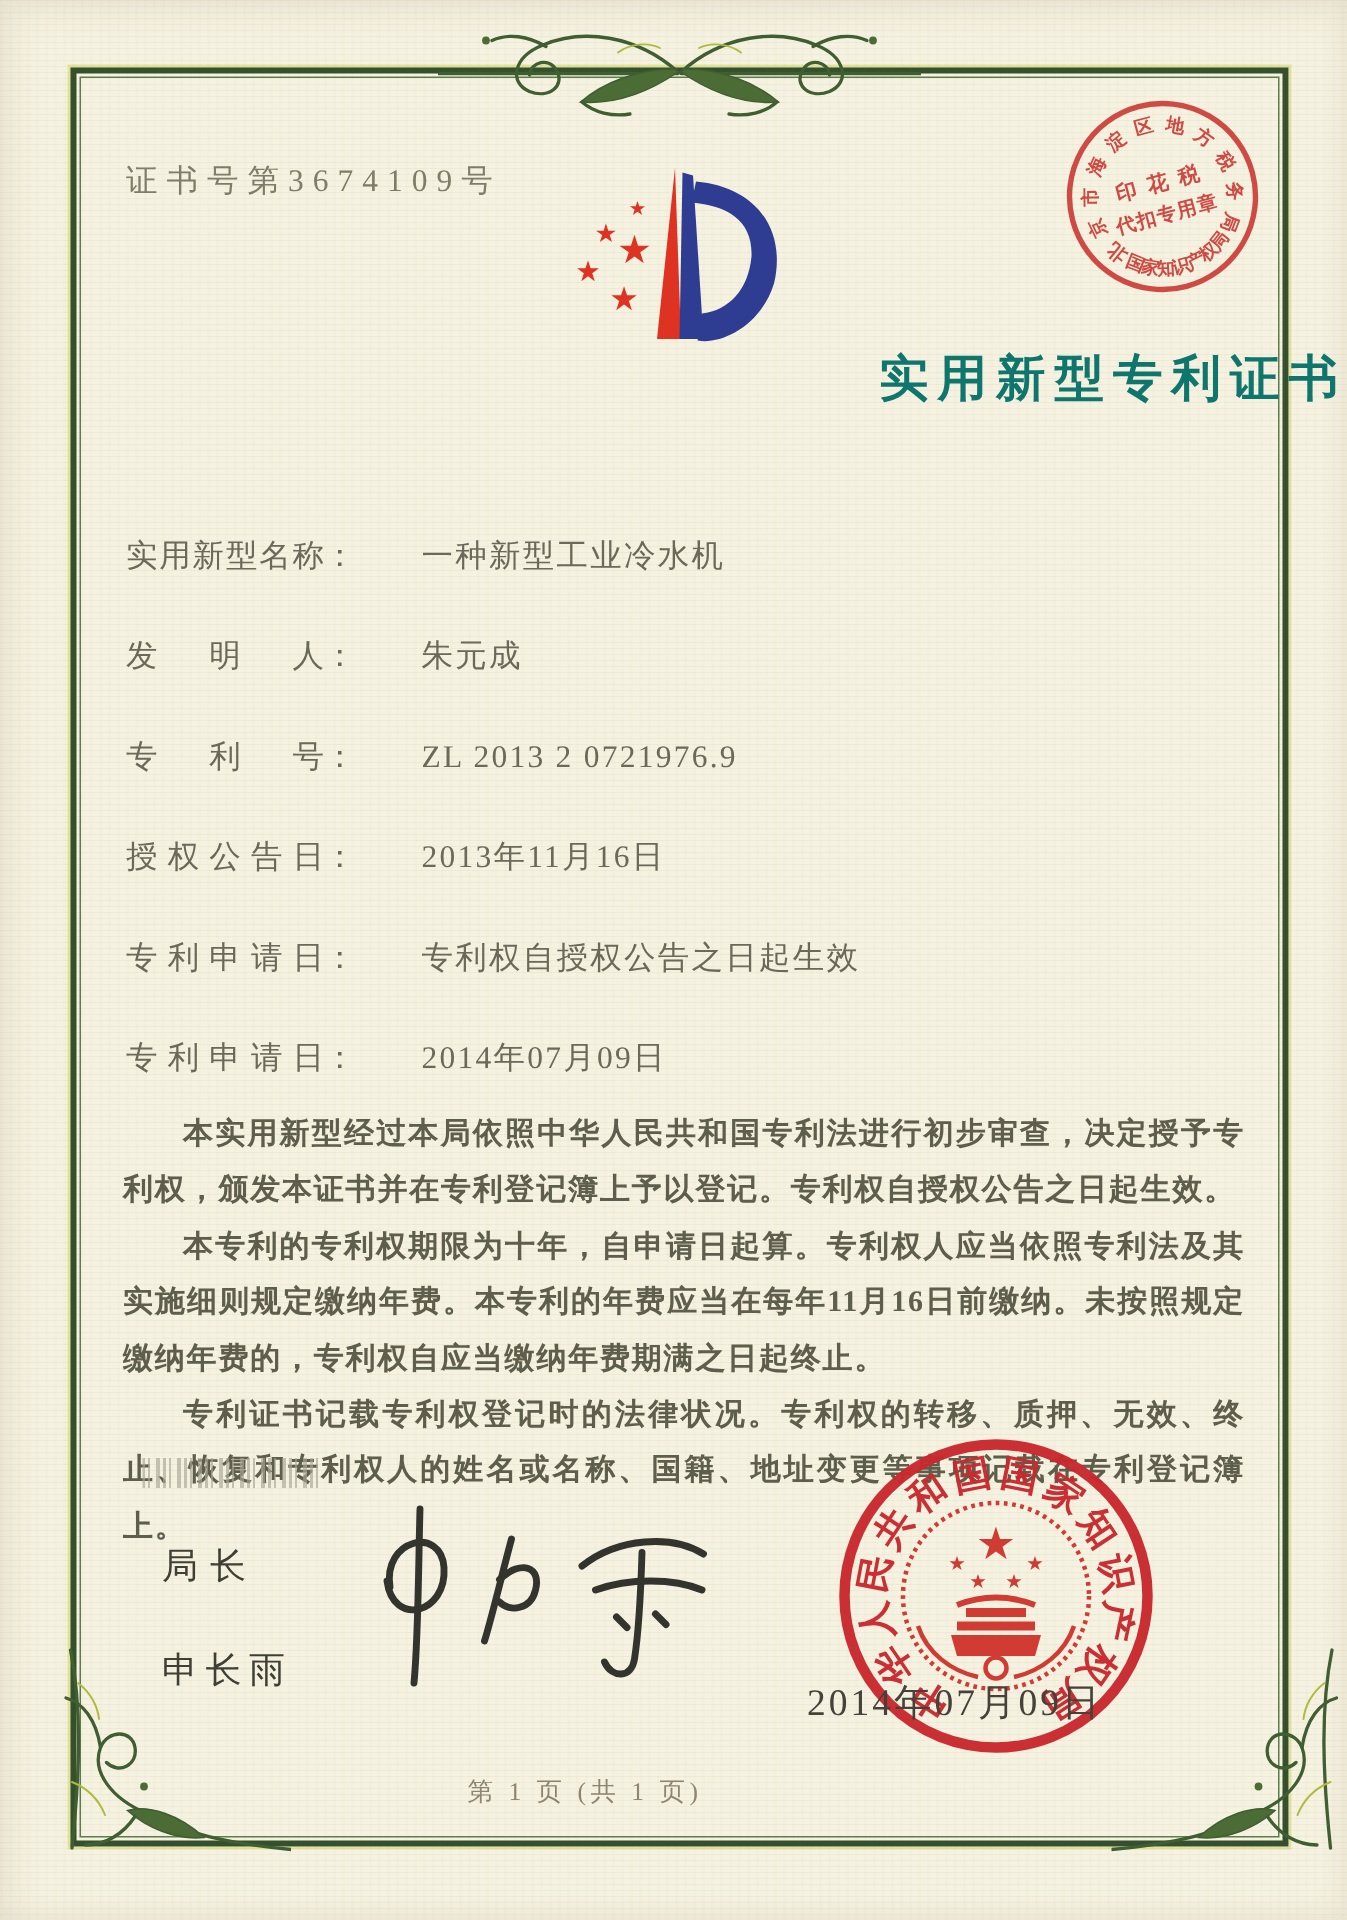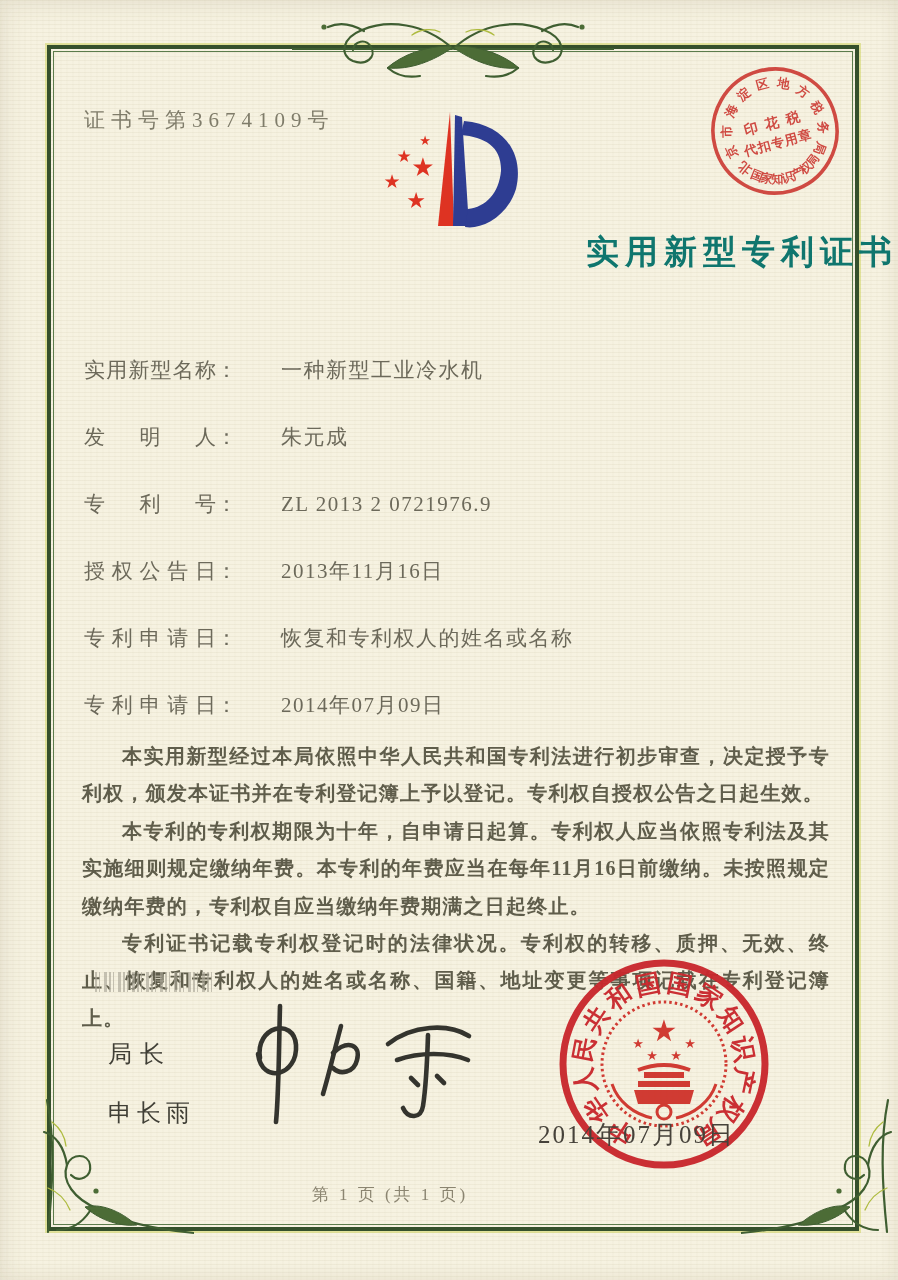--- a/index.html
+++ b/index.html
@@ -50,21 +50,21 @@
     font-weight:bold;
   }
   .body-text p{margin:0;text-indent:2em;}
   .barcode{
     position:absolute;left:95px;top:972px;width:118px;height:20px;z-index:4;opacity:.65;
     background:repeating-linear-gradient(90deg,
       #aaa697 0 2px, transparent 2px 4px,
       #aaa697 4px 5px, transparent 5px 9px,
       #aaa697 9px 12px, transparent 12px 14px);
   }
-  .director-title{position:absolute;left:108px;top:1028px;z-index:4;font-size:24px;letter-spacing:8px;color:#403f36;margin-top:10px;}
+  .director-title{position:absolute;left:108px;top:1028px;z-index:4;font-size:24px;letter-spacing:8px;color:#403f36;}
   .director-name{position:absolute;left:108px;top:1080px;z-index:4;font-size:24px;letter-spacing:5px;color:#403f36;margin-top:17px;}
   .signature{position:absolute;left:222px;top:998px;z-index:5;}
   .seal{position:absolute;left:550px;top:950px;z-index:4;opacity:.96;}
   .seal-date{
     position:absolute;left:538px;top:1118px;z-index:6;
     font-size:25px;letter-spacing:2px;color:#46423a;
   }
   .footer{
     position:absolute;left:0;top:1183px;width:780px;text-align:center;z-index:4;
     font-size:17px;letter-spacing:3px;color:#8b8571;
@@ -175,21 +175,21 @@
     <div class="field-row">
       <span class="field-label">发明人</span><span class="field-colon">：</span><span class="field-value">朱元成</span>
     </div>
     <div class="field-row">
       <span class="field-label">专利号</span><span class="field-colon">：</span><span class="field-value">ZL 2013 2 0721976.9</span>
     </div>
     <div class="field-row">
       <span class="field-label">授权公告日</span><span class="field-colon">：</span><span class="field-value">2013年11月16日</span>
     </div>
     <div class="field-row">
-      <span class="field-label">专利申请日</span><span class="field-colon">：</span><span class="field-value">恢复和专利权人的姓名或名称</span>
+      <span class="field-label">专利申请日</span><span class="field-colon">：</span><span class="field-value">专利权自授权公告之日起生效</span>
     </div>
     <div class="field-row">
       <span class="field-label">专利申请日</span><span class="field-colon">：</span><span class="field-value">2014年07月09日</span>
     </div>
   </div>
 
   <div class="body-text">
     <p>本实用新型经过本局依照中华人民共和国专利法进行初步审查，决定授予专利权，颁发本证书并在专利登记簿上予以登记。专利权自授权公告之日起生效。</p>
     <p>本专利的专利权期限为十年，自申请日起算。专利权人应当依照专利法及其实施细则规定缴纳年费。本专利的年费应当在每年11月16日前缴纳。未按照规定缴纳年费的，专利权自应当缴纳年费期满之日起终止。</p>
     <p>专利证书记载专利权登记时的法律状况。专利权的转移、质押、无效、终止、恢复和专利权人的姓名或名称、国籍、地址变更等事项记载在专利登记簿上。</p>

